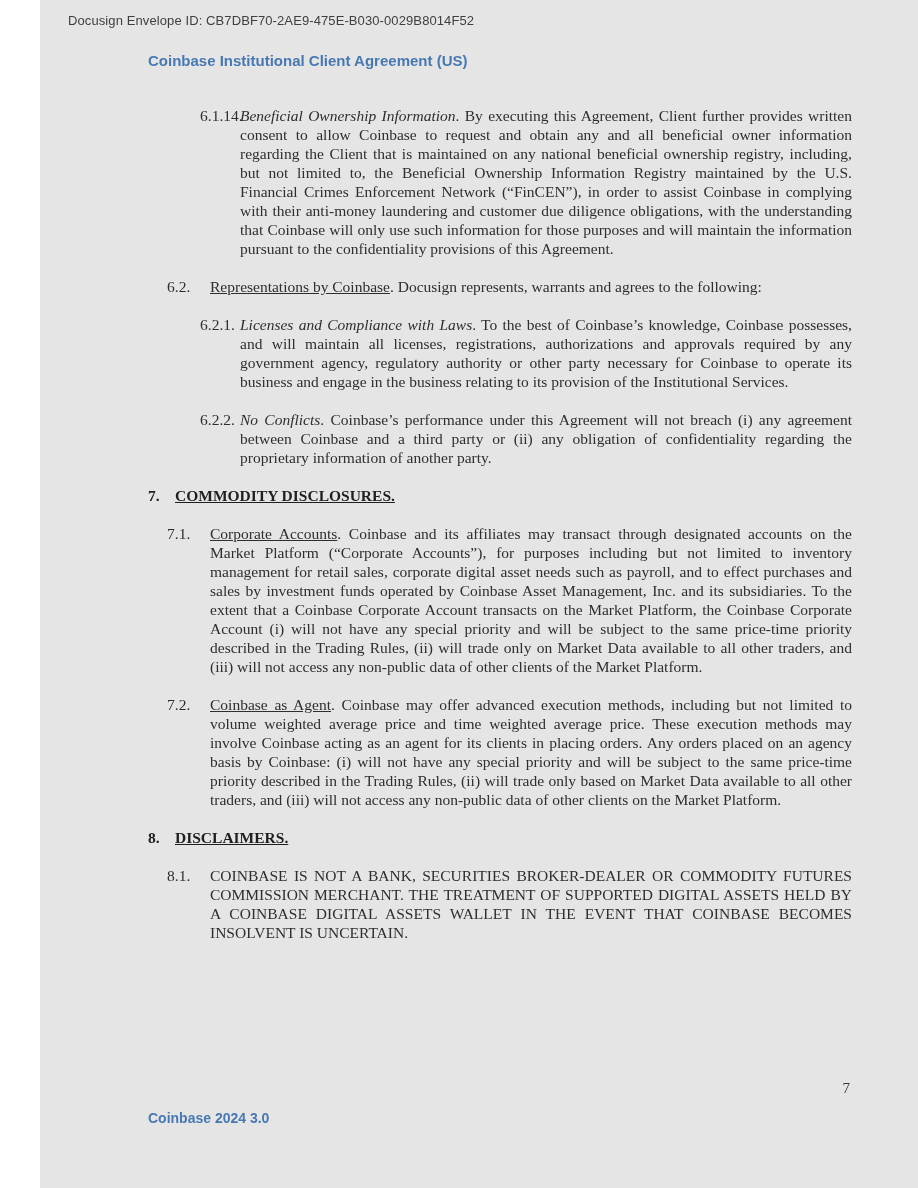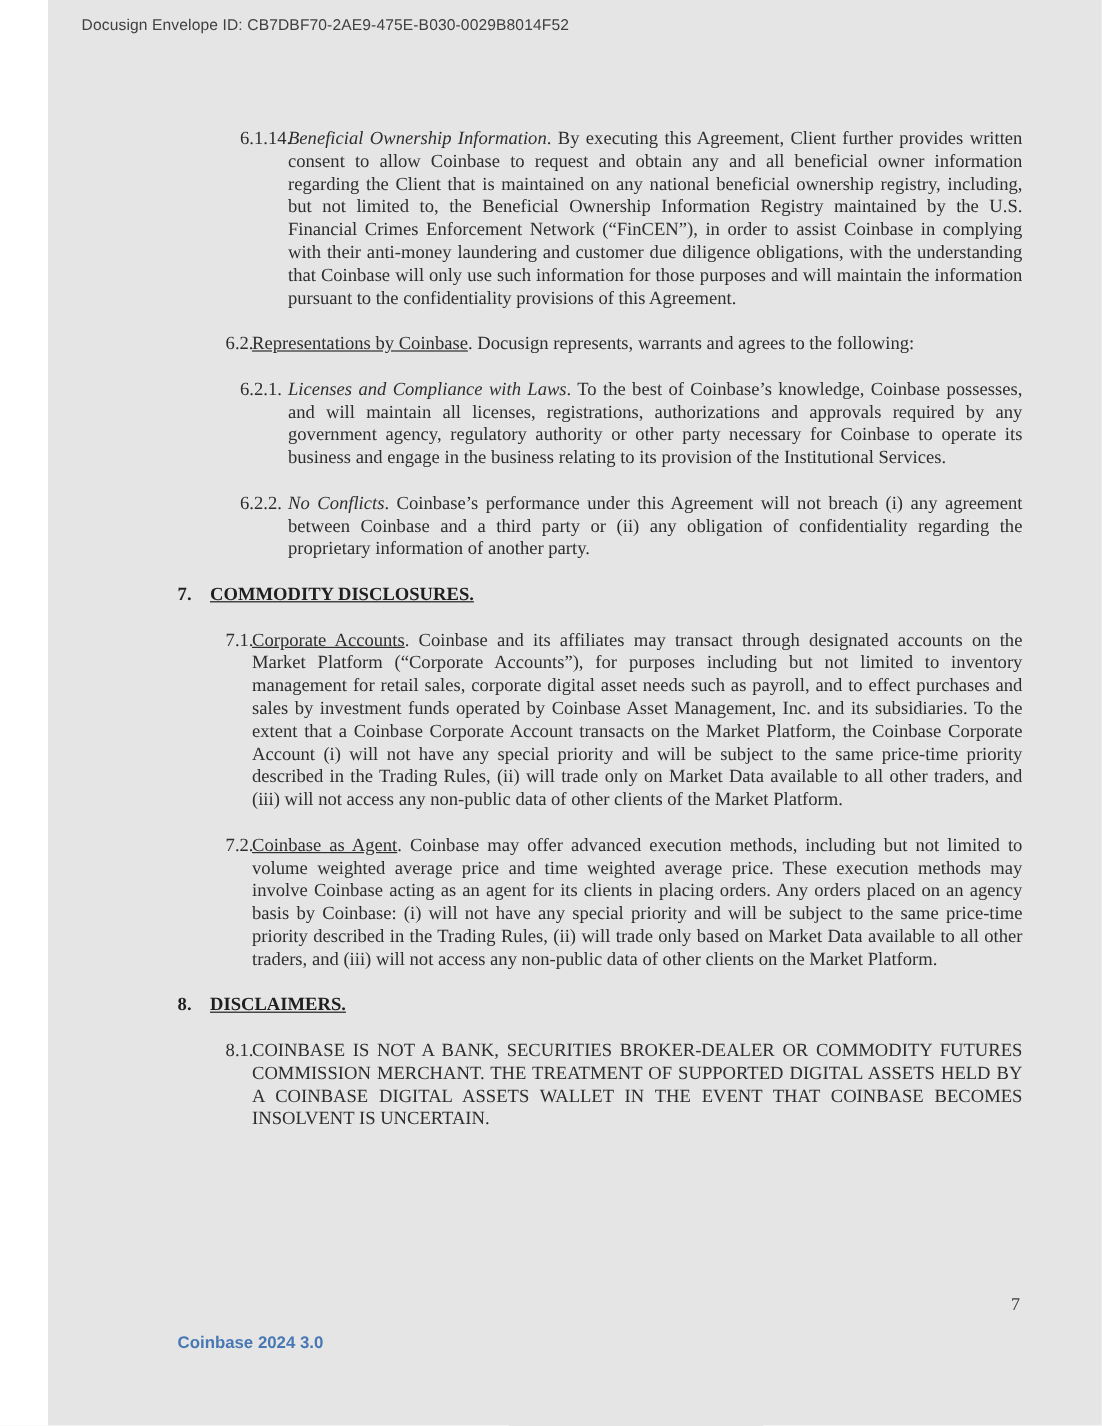--- a/index.html
+++ b/index.html
@@ -29,21 +29,21 @@
   }
   .content{
     position:absolute;top:106px;left:108px;width:704px;
     font-size:15.5px;line-height:19px;
   }
   .content p{margin:0 0 19px 0;text-align:justify;position:relative;}
   .clause .num{position:absolute;top:0;}
   .clause.deep{padding-left:92px;font-family:Liberation Serif, serif;}
   .clause.deep .num{left:52px;}
   .clause.mid{padding-left:62px;}
-  .clause.mid .num{left:40px;}
+  .clause.mid .num{left:19px;}
   .heading{padding-left:27px;font-weight:bold;color:var(--heading-text);}
   .heading .num{position:absolute;left:0;top:0;}
   .heading .title{text-decoration:underline;}
   .italic{font-style:italic;}
   .underline{text-decoration:underline;}
   .gap-before{margin-top:31px;}
   .page-number{
     position:absolute;top:1080px;left:760px;width:50px;
     font-size:15px;color:#3a3a3a;text-align:right;
   }
@@ -53,20 +53,21 @@
     font-size:14px;font-weight:bold;color:var(--brand-blue);
   }
 </style>
 </head>
 <body>
 
 <div class="page">
 
   <div class="docusign-line">Docusign Envelope ID: CB7DBF70-2AE9-475E-B030-0029B8014F52</div>
 
+  <div class="doc-title">Coinbase Institutional Client Agreement (US)</div>
 
   <div class="content">
 
     <p class="clause deep"><span class="num">6.1.14.</span><span class="lead italic">Beneficial Ownership Information</span><span>. </span><span>By executing this Agreement, Client further provides written consent to allow Coinbase to request and obtain any and all beneficial owner information regarding the Client that is maintained on any national beneficial ownership registry, including, but not limited to, the Beneficial Ownership Information Registry maintained by the U.S. Financial Crimes Enforcement Network (“FinCEN”),  in order to assist Coinbase in complying with their anti-money laundering and customer due diligence obligations, with the understanding that Coinbase will only use such information for those purposes and will maintain the information pursuant to the confidentiality provisions of this Agreement.</span></p>
 
     <p class="clause mid"><span class="num">6.2.</span><span class="lead underline">Representations by Coinbase</span><span>. </span><span>Docusign represents, warrants and agrees to the following:</span></p>
 
     <p class="clause deep"><span class="num">6.2.1.</span><span class="lead italic">Licenses and Compliance with Laws</span><span>. </span><span>To the best of Coinbase’s knowledge, Coinbase possesses, and will maintain all licenses, registrations, authorizations and approvals required by any government agency, regulatory authority or other party necessary for Coinbase to operate its business and engage in the business relating to its provision of the Institutional Services.</span></p>
 
     <p class="clause deep"><span class="num">6.2.2.</span><span class="lead italic">No Conflicts</span><span>. </span><span>Coinbase’s performance under this Agreement will not breach (i) any agreement between Coinbase and a third party or (ii) any obligation of confidentiality regarding the proprietary information of another party.</span></p>

